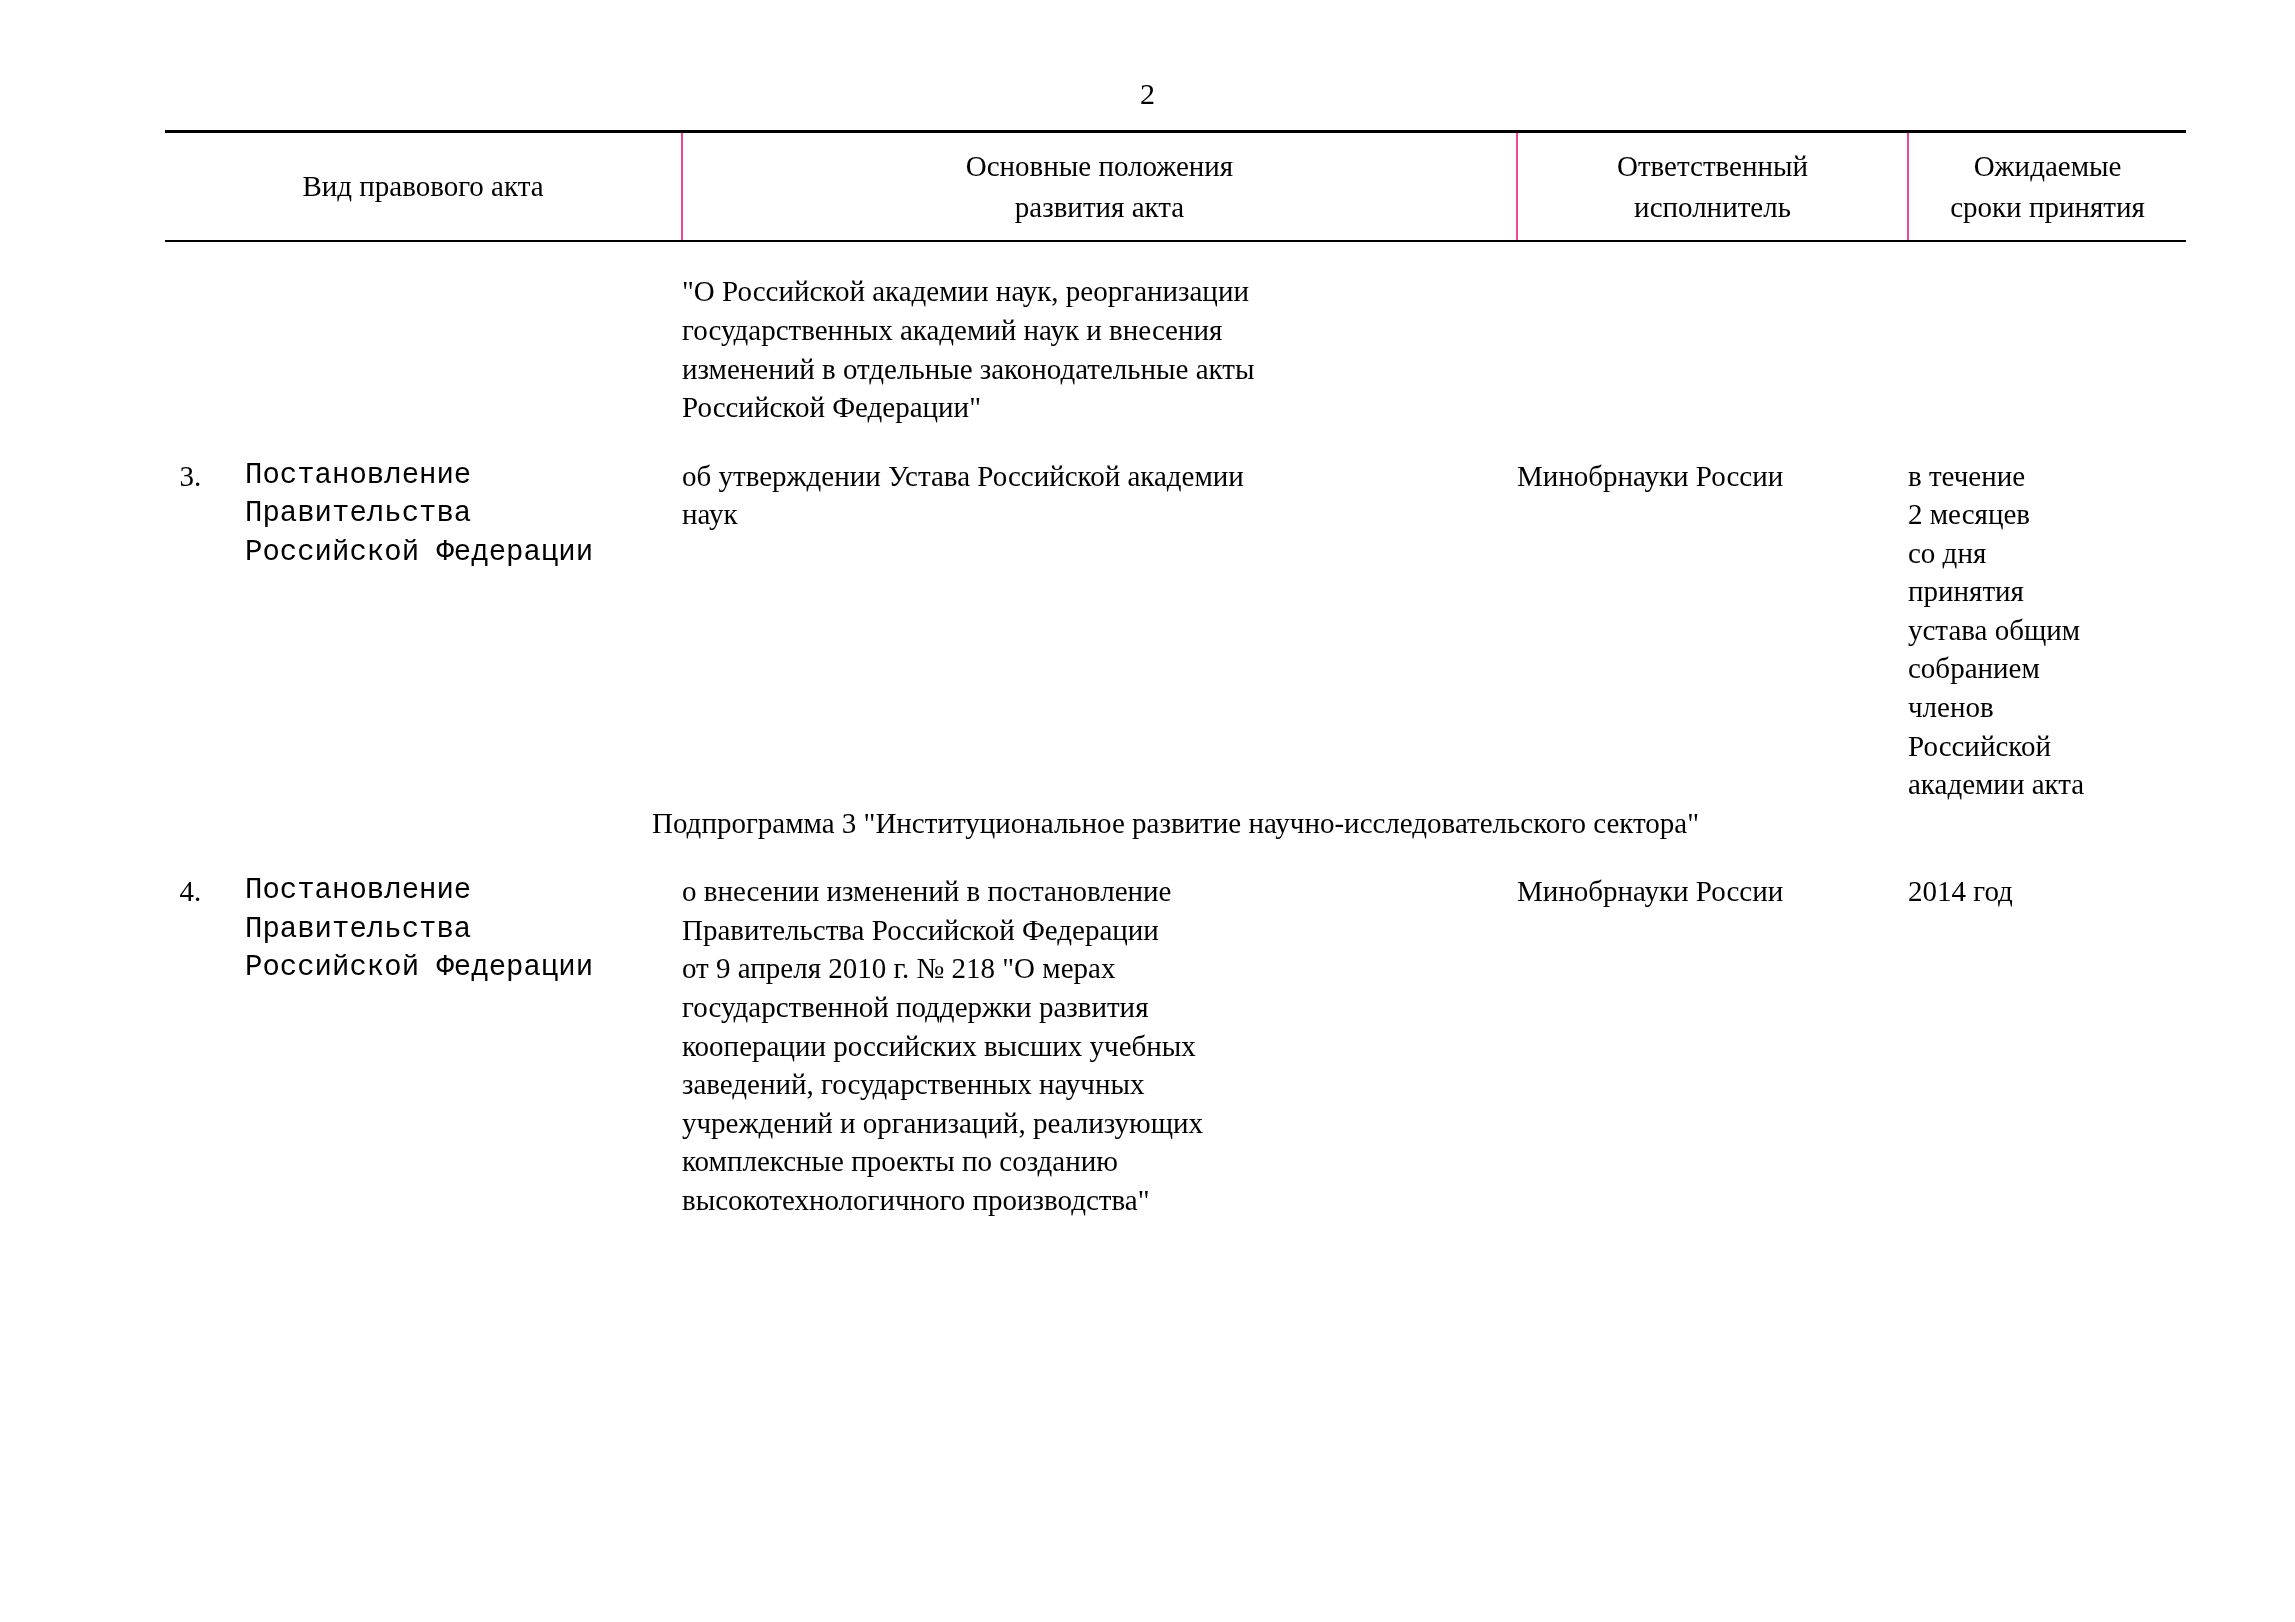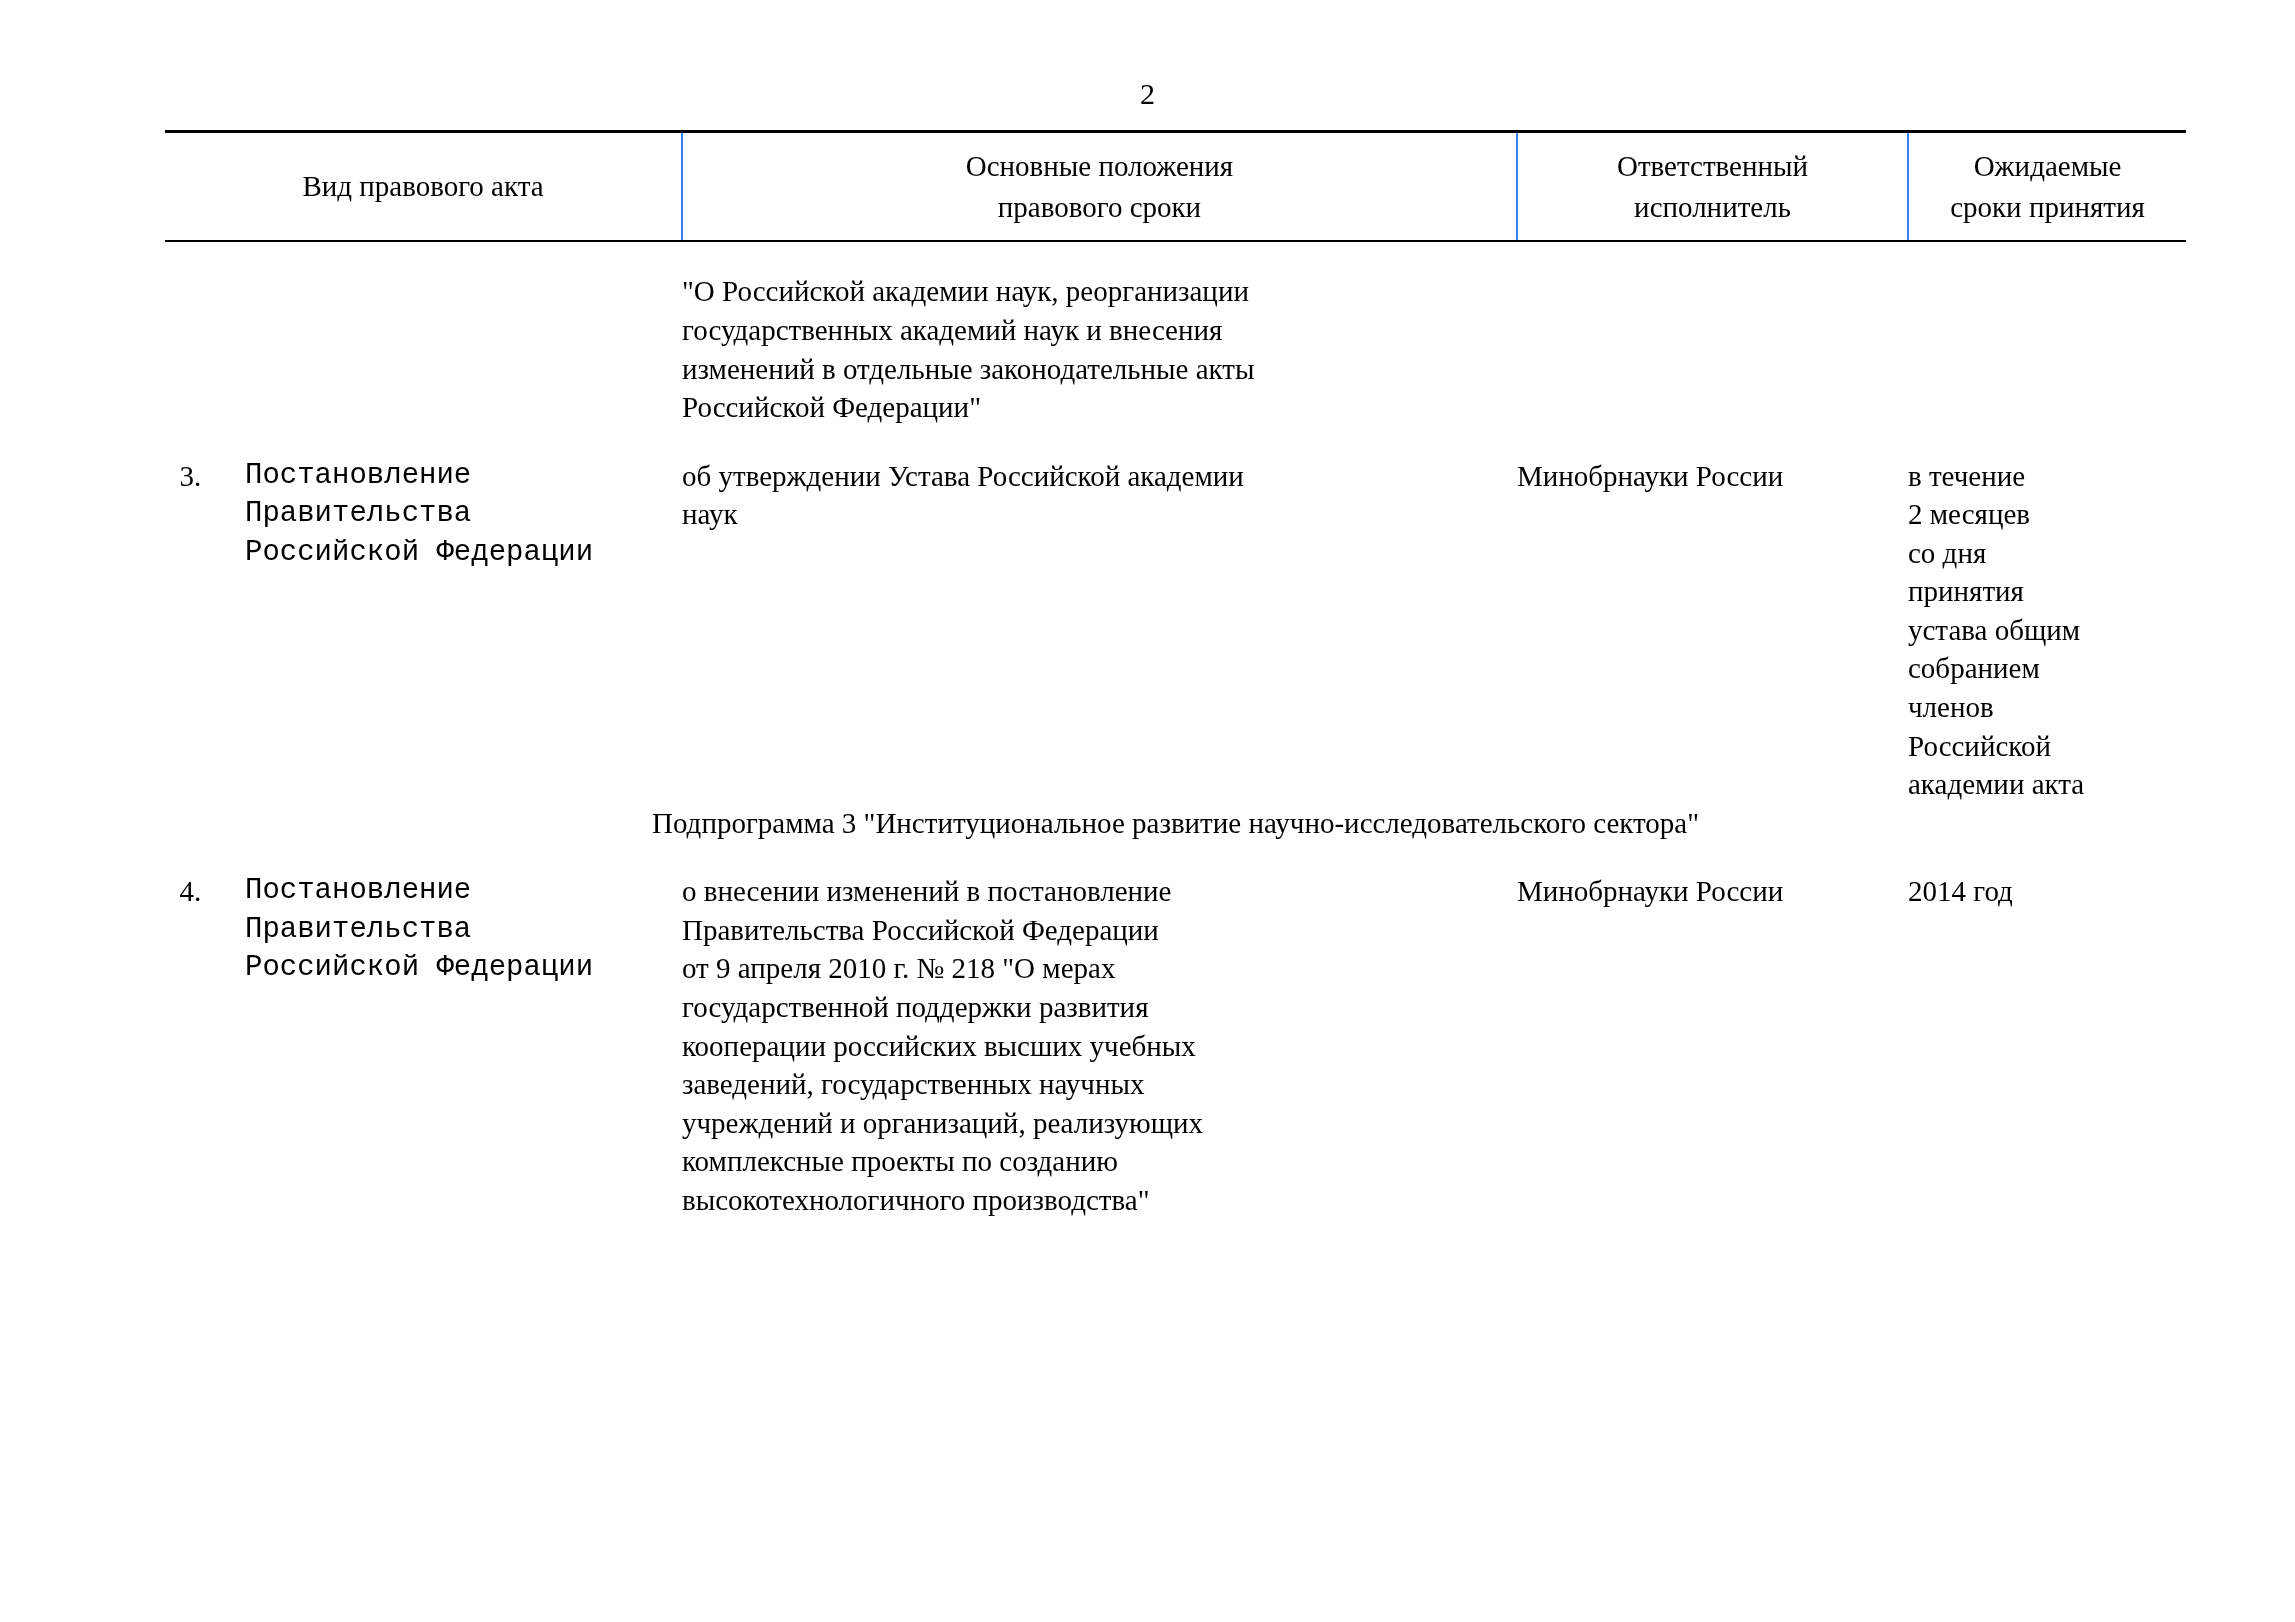--- a/index.html
+++ b/index.html
@@ -54,21 +54,21 @@
 
   
   thead tr.header-row > th {
     border-top: 3.3px solid #000;
     border-bottom: 2.6px solid #000;
     height: 97px;
     text-align: center;
     vertical-align: middle;
     padding: 5.2px 6.5px;
   }
-  thead tr.header-row > th.vline { border-left: 2px solid #3b82f6; }
+  thead tr.header-row > th.vline { border-left: 2px solid #ec4899; }
   .hdr-line { display: block; white-space: nowrap; }
   .hdr-line + .hdr-line { margin-top: 2.6px; }
 
   
   tbody td { padding: 0 7.9px; }
   tbody td.num-col {
     padding-left: 0;
     padding-right: 0;
   }
 
@@ -123,21 +123,21 @@
         <col class="c4">
     </colgroup>
 
     <thead>
       <tr class="header-row">
         <th>
           <span class="hdr-line">Вид правового акта</span>
         </th>
         <th class="vline">
           <span class="hdr-line">Основные положения</span>
-          <span class="hdr-line">правового сроки</span>
+          <span class="hdr-line">развития акта</span>
         </th>
         <th class="vline">
           <span class="hdr-line">Ответственный</span>
           <span class="hdr-line">исполнитель</span>
         </th>
         <th class="vline">
           <span class="hdr-line">Ожидаемые</span>
           <span class="hdr-line">сроки принятия</span>
         </th>
       </tr>

